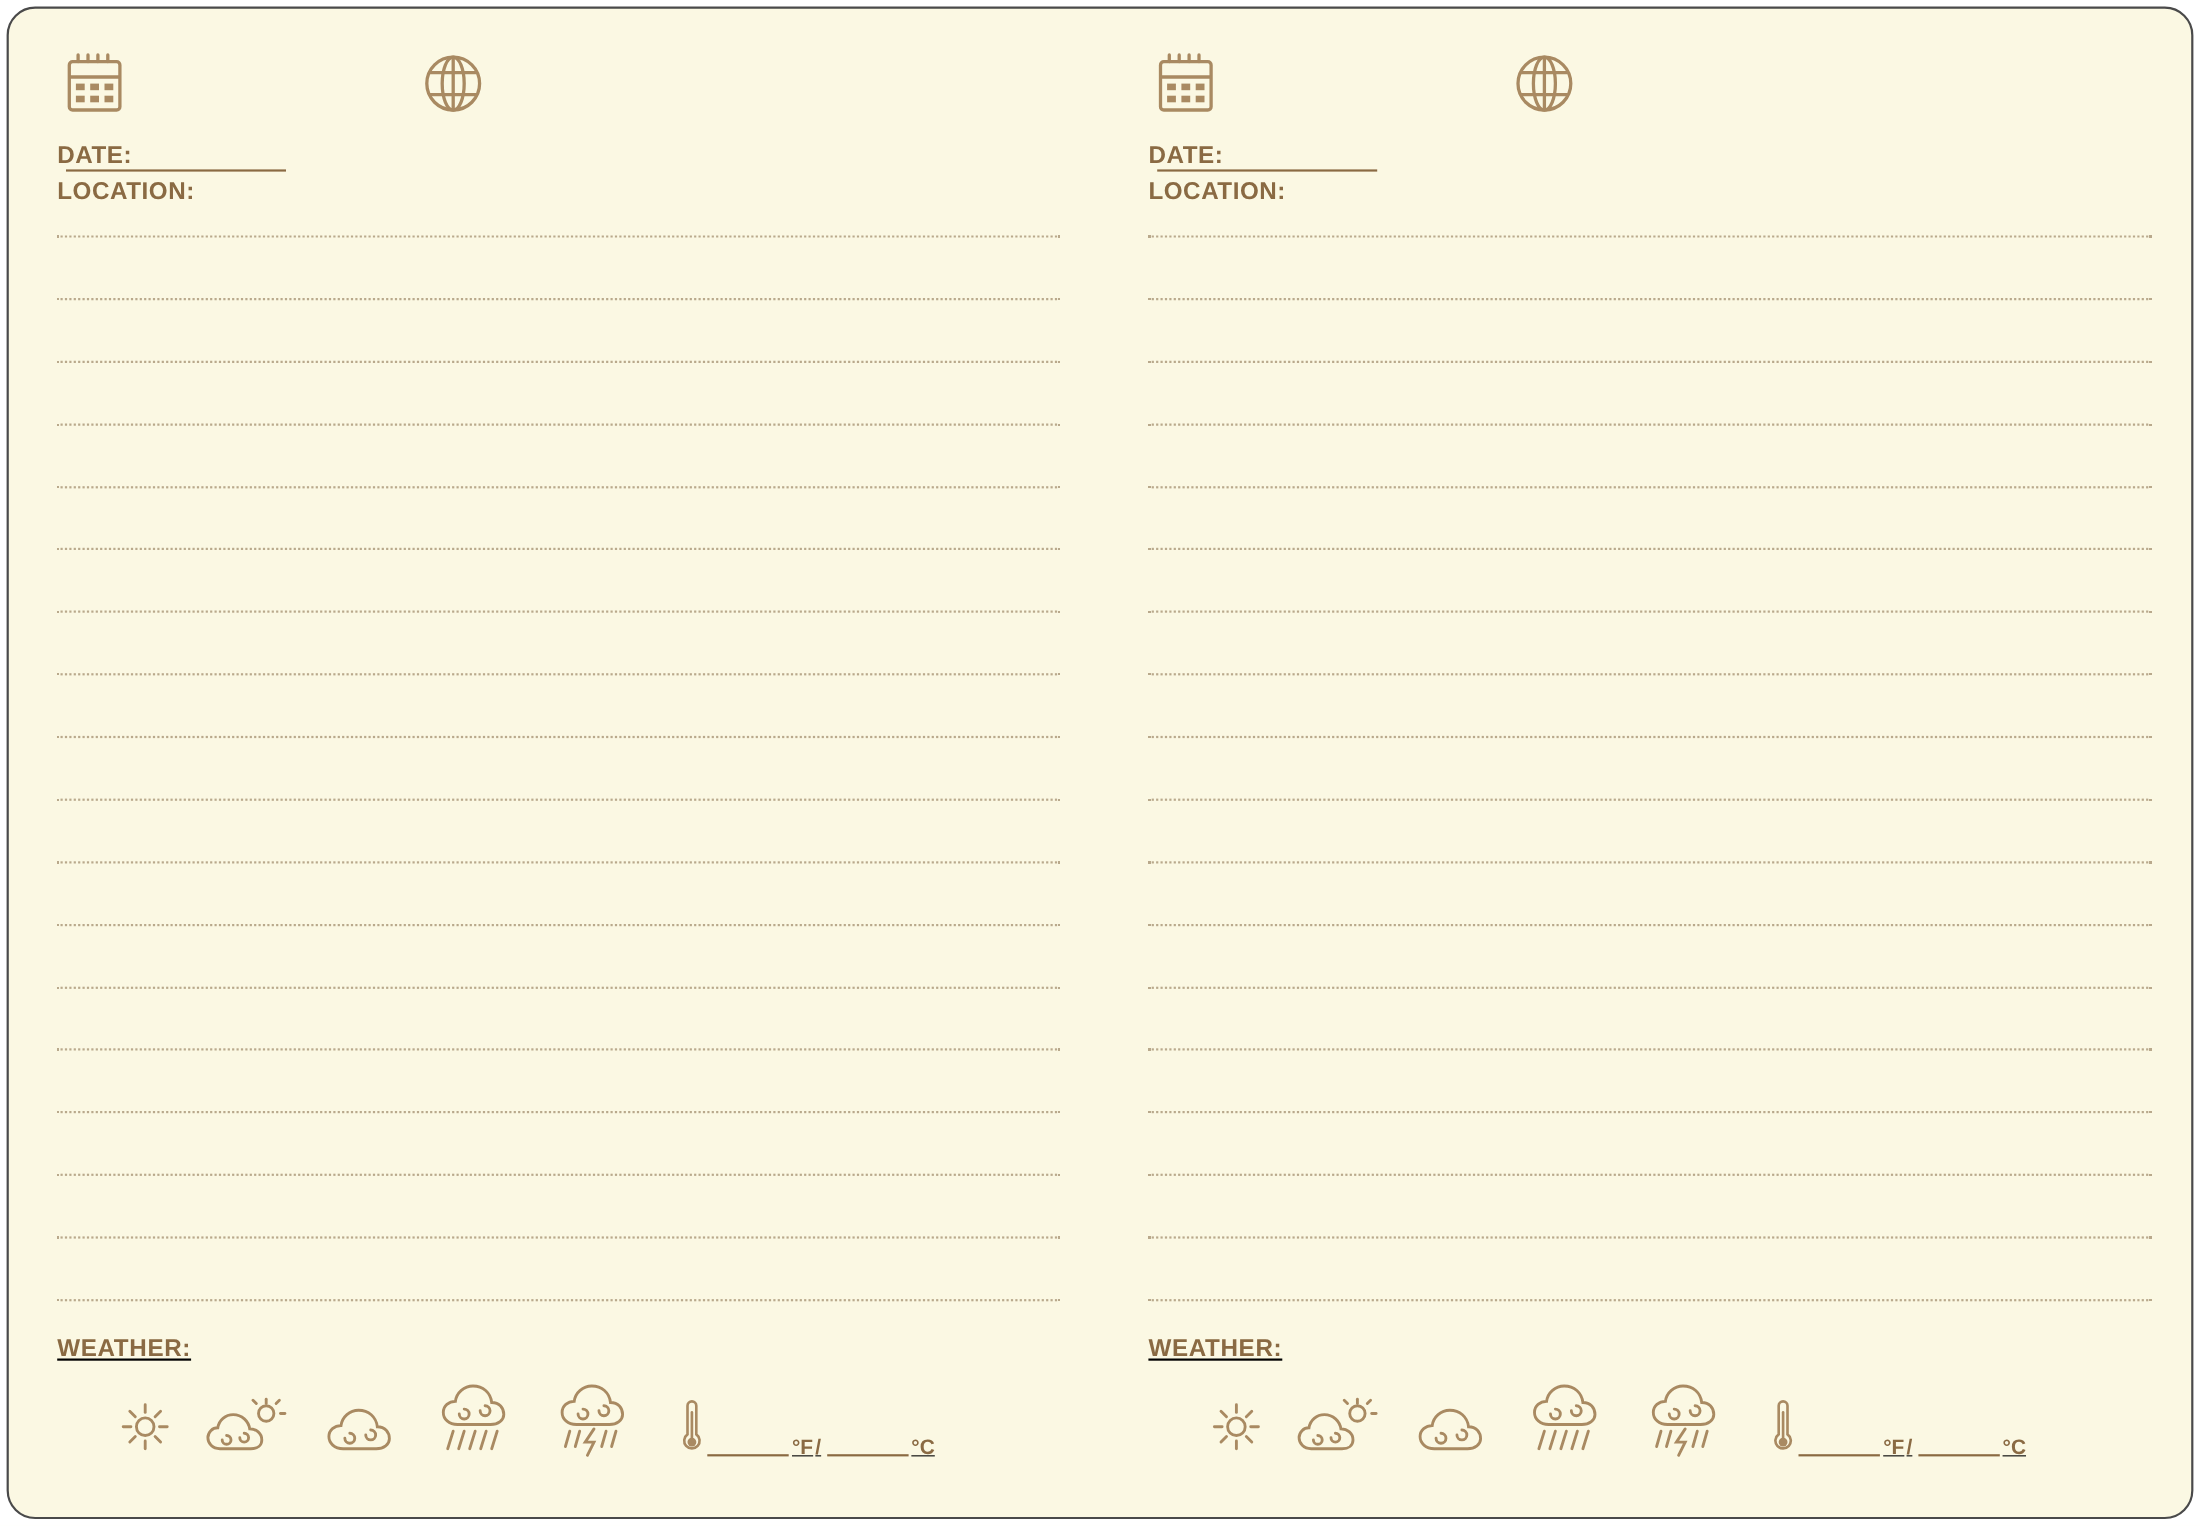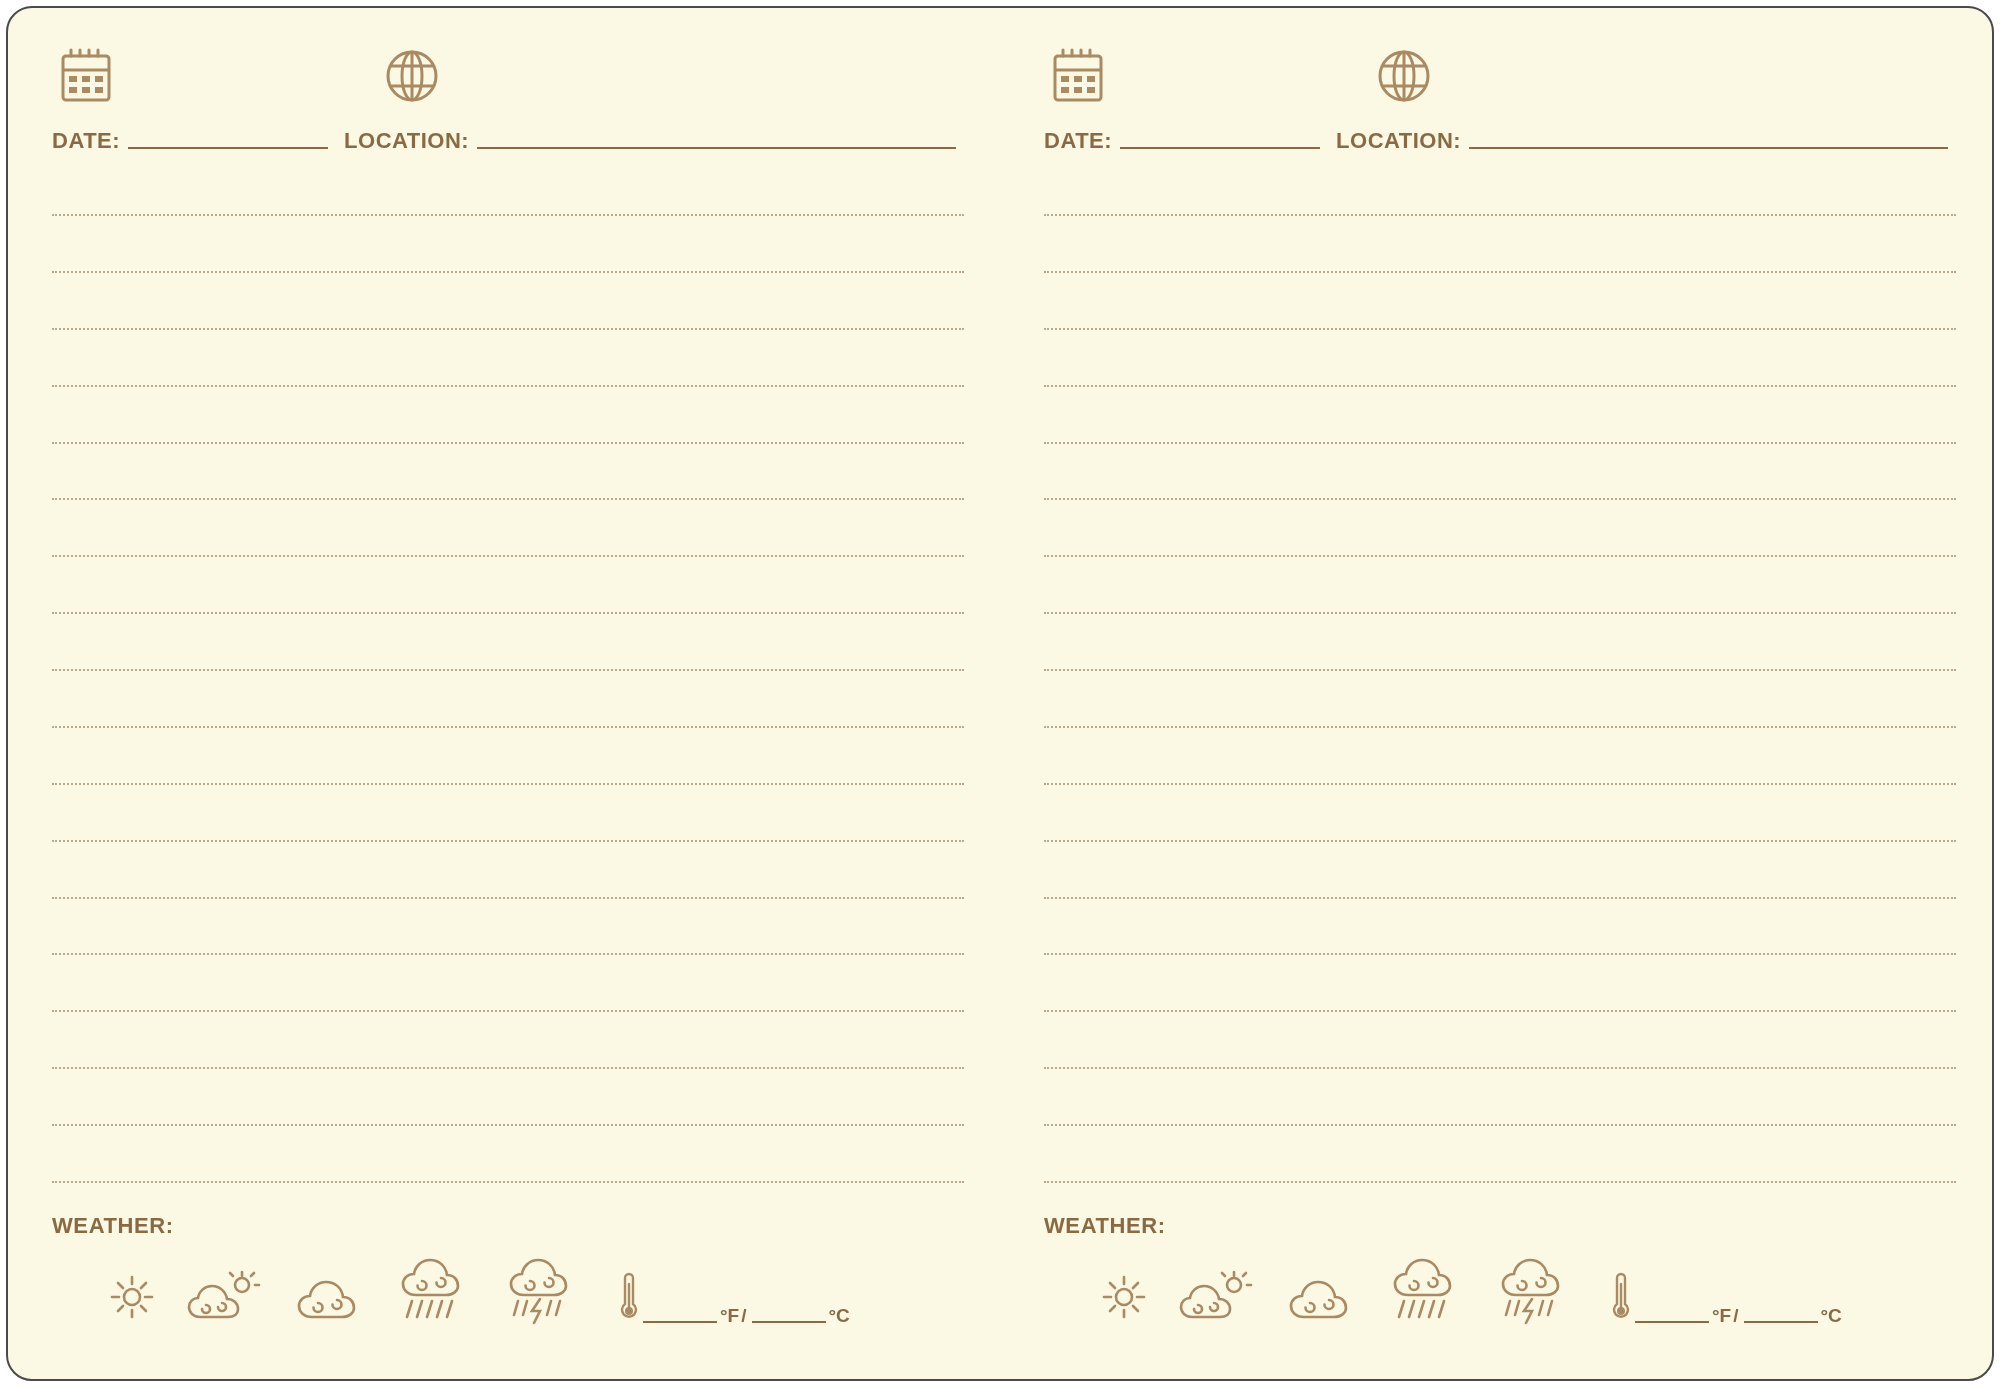--- a/index.html
+++ b/index.html
@@ -58,25 +58,26 @@
     position: absolute;
     left: 330px;
     top: 0;
   }
   .field-row {
     position: absolute;
     top: 82px;
     left: 0;
     right: 0;
     display: flex;
-    align-items: flex-end;
+    align-items: flex-start;
     font-size: 22px;
     font-weight: bold;
     letter-spacing: 0.5px;
     color: #8a6a43;
+    flex-direction: column;
   }
   .field-label {
     white-space: nowrap;
     color: #8a6a43;
   }
   .rule {
     flex: 0 0 auto;
     border-bottom: 2px solid #8a6a43;
     height: 0;
     margin: 0 0 5px 8px;
@@ -98,20 +99,21 @@
     height: 0;
   }
 
   
   .weather {
     position: absolute;
     left: 44px;
     right: 36px;
     bottom: 42px;
     height: 124px;
+    text-decoration: underline;
   }
   .weather-label {
     font-size: 22px;
     font-weight: bold;
     letter-spacing: 0.6px;
     color: #8a6a43;
     margin-bottom: 10px;
   }
   .weather-icons {
     display: flex;

